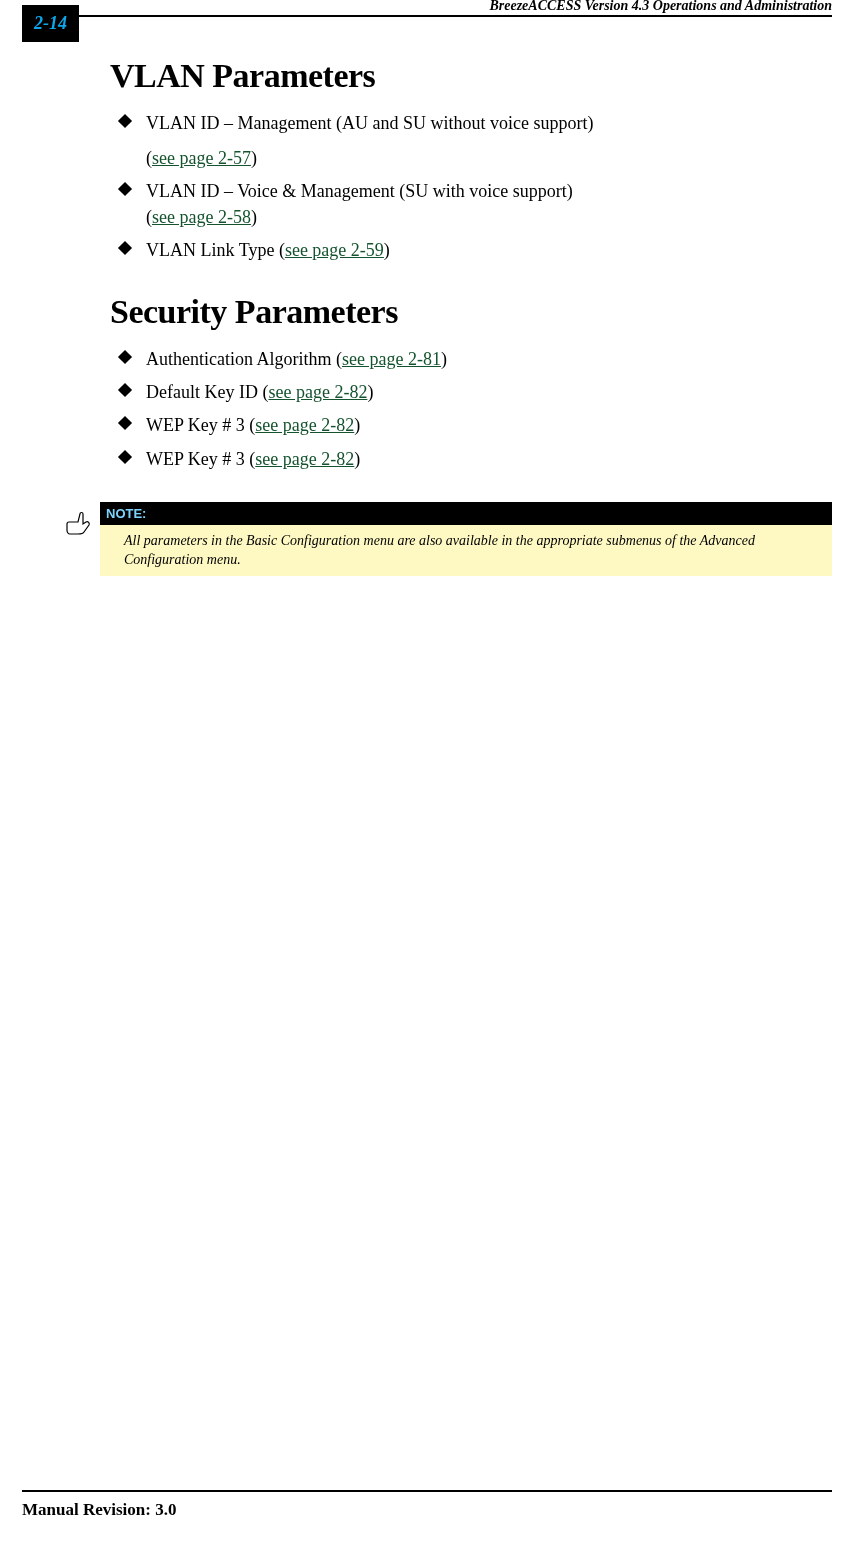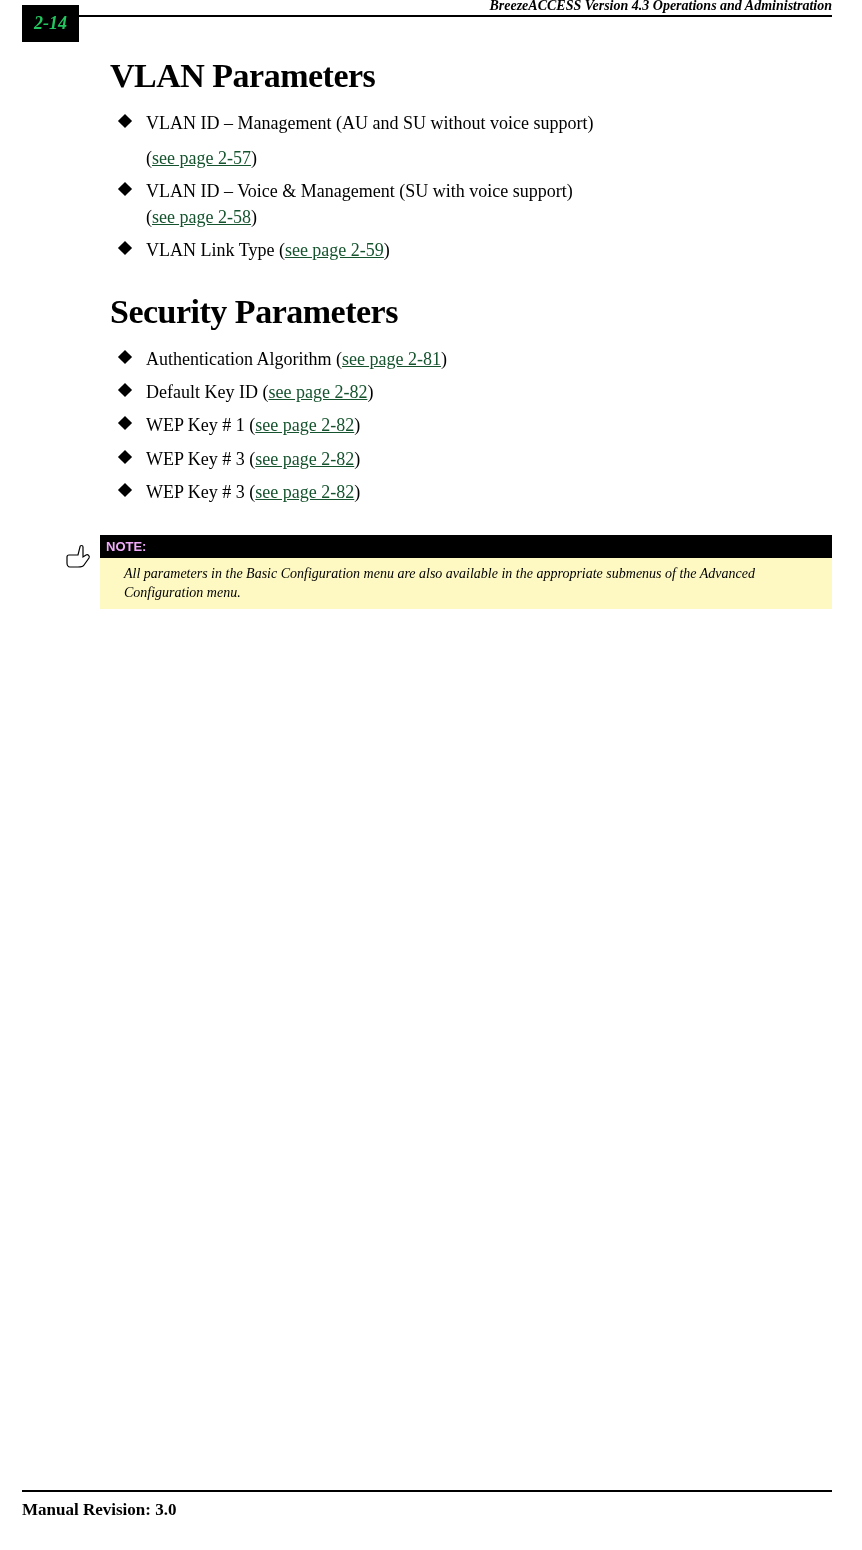--- a/index.html
+++ b/index.html
@@ -12,21 +12,21 @@
   position: relative;
   box-sizing: border-box;
 }
 .header-area { position: relative; padding-top: 15px; }
 .header-line { border-top: 2px solid #000; margin: 0 30px 0 75px; }
 .page-num {
   position: absolute;
   top: 5px;
   left: 22px;
   background: #000;
-  color: #22c55e;
+  color: #0ea5e9;
   font-style: italic;
   font-weight: bold;
   font-size: 18px;
   padding: 8px 12px;
 }
 .header-title {
   position: absolute;
   top: -2px;
   right: 30px;
   font-style: italic;
@@ -59,21 +59,21 @@
   width: 10px;
   height: 10px;
   background: #000;
   transform: rotate(45deg);
 }
 .subline { padding-left: 36px; font-size: 18px; line-height: 1.4; margin-top: 10px; }
 .link { color: #14532d; text-decoration: underline; }
 .note-row { display: flex; align-items: flex-start; margin: 30px 0 0 0; }
 .hand-icon { width: 36px; flex-shrink: 0; padding-top: 6px; padding-left: 4px; }
 .note-box { flex: 1; }
-.note-head { background: #000; color: #f0abfc; font-weight: bold; font-size: 13px; padding: 4px 6px; font-family: Arial, sans-serif; }
+.note-head { background: #000; color: #7dd3fc; font-weight: bold; font-size: 13px; padding: 4px 6px; font-family: Arial, sans-serif; }
 .note-body {
   background: #fef9c3;
   font-style: italic;
   font-size: 14px;
   padding: 6px 24px;
   line-height: 1.4;
 }
 .footer {
   position: absolute;
   left: 22px;
@@ -109,21 +109,20 @@
     <li>
       <span>VLAN Link Type (</span><a href="#" class="link">see page 2-59</a><span>)</span>
     </li>
   </ul>
 
   <div class="main-heading">Security Parameters</div>
 
   <ul class="diamond-list">
     <li><span>Authentication Algorithm (</span><a href="#" class="link">see page 2-81</a><span>)</span></li>
     <li><span>Default Key ID (</span><a href="#" class="link">see page 2-82</a><span>)</span></li>
-    <li><span>WEP Key # 1 (</span><a href="#" class="link">see page 2-82</a><span>)</span></li>
     <li><span>WEP Key # 3 (</span><a href="#" class="link">see page 2-82</a><span>)</span></li>
     <li><span>WEP Key # 3 (</span><a href="#" class="link">see page 2-82</a><span>)</span></li>
   </ul>
 
   <div class="note-row" style="margin-left:-50px; margin-right:0;">
     <div class="hand-icon">
       <svg width="32" height="28" viewBox="0 0 32 28">
         <path d="M5 14 L14 14 L16 6 C16 4 19 4 19 6 L19 16 L22 14 C24 13 26 15 25 17 L20 24 C19 26 16 26 14 26 L6 26 C4 26 3 24 3 22 L3 16 C3 15 4 14 5 14 Z" fill="none" stroke="#000" stroke-width="1.2"></path>
       </svg>
     </div>

